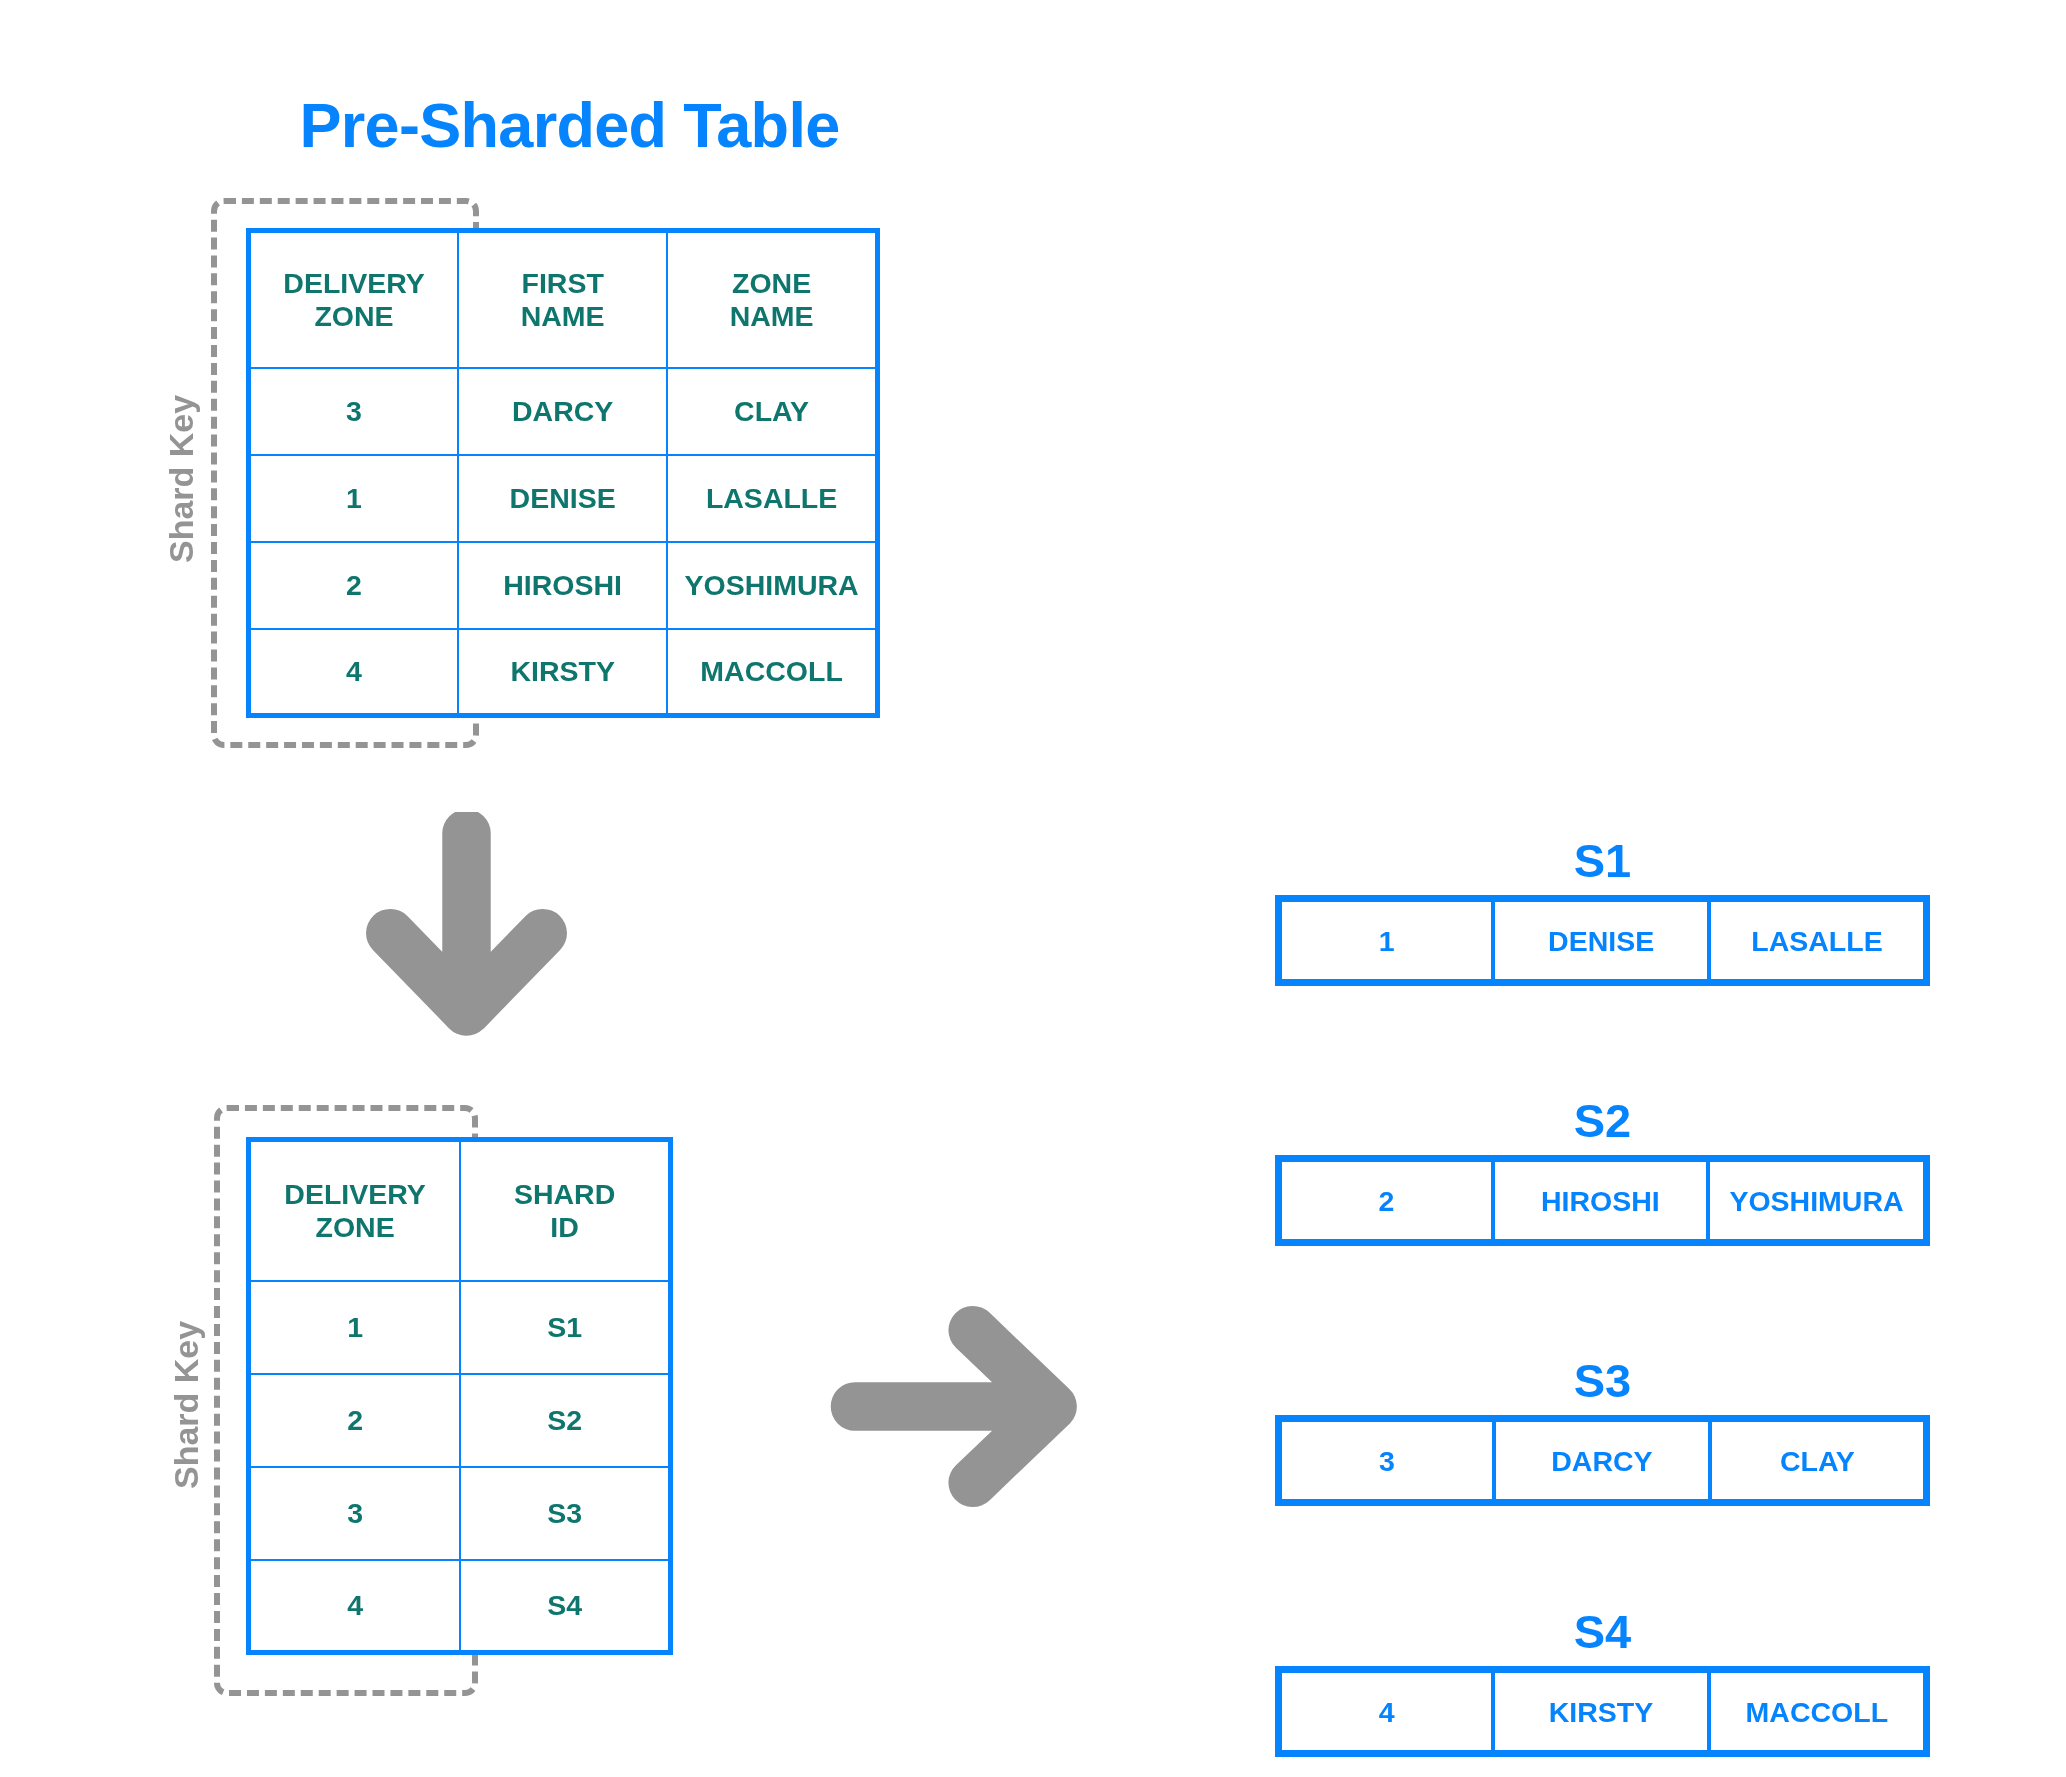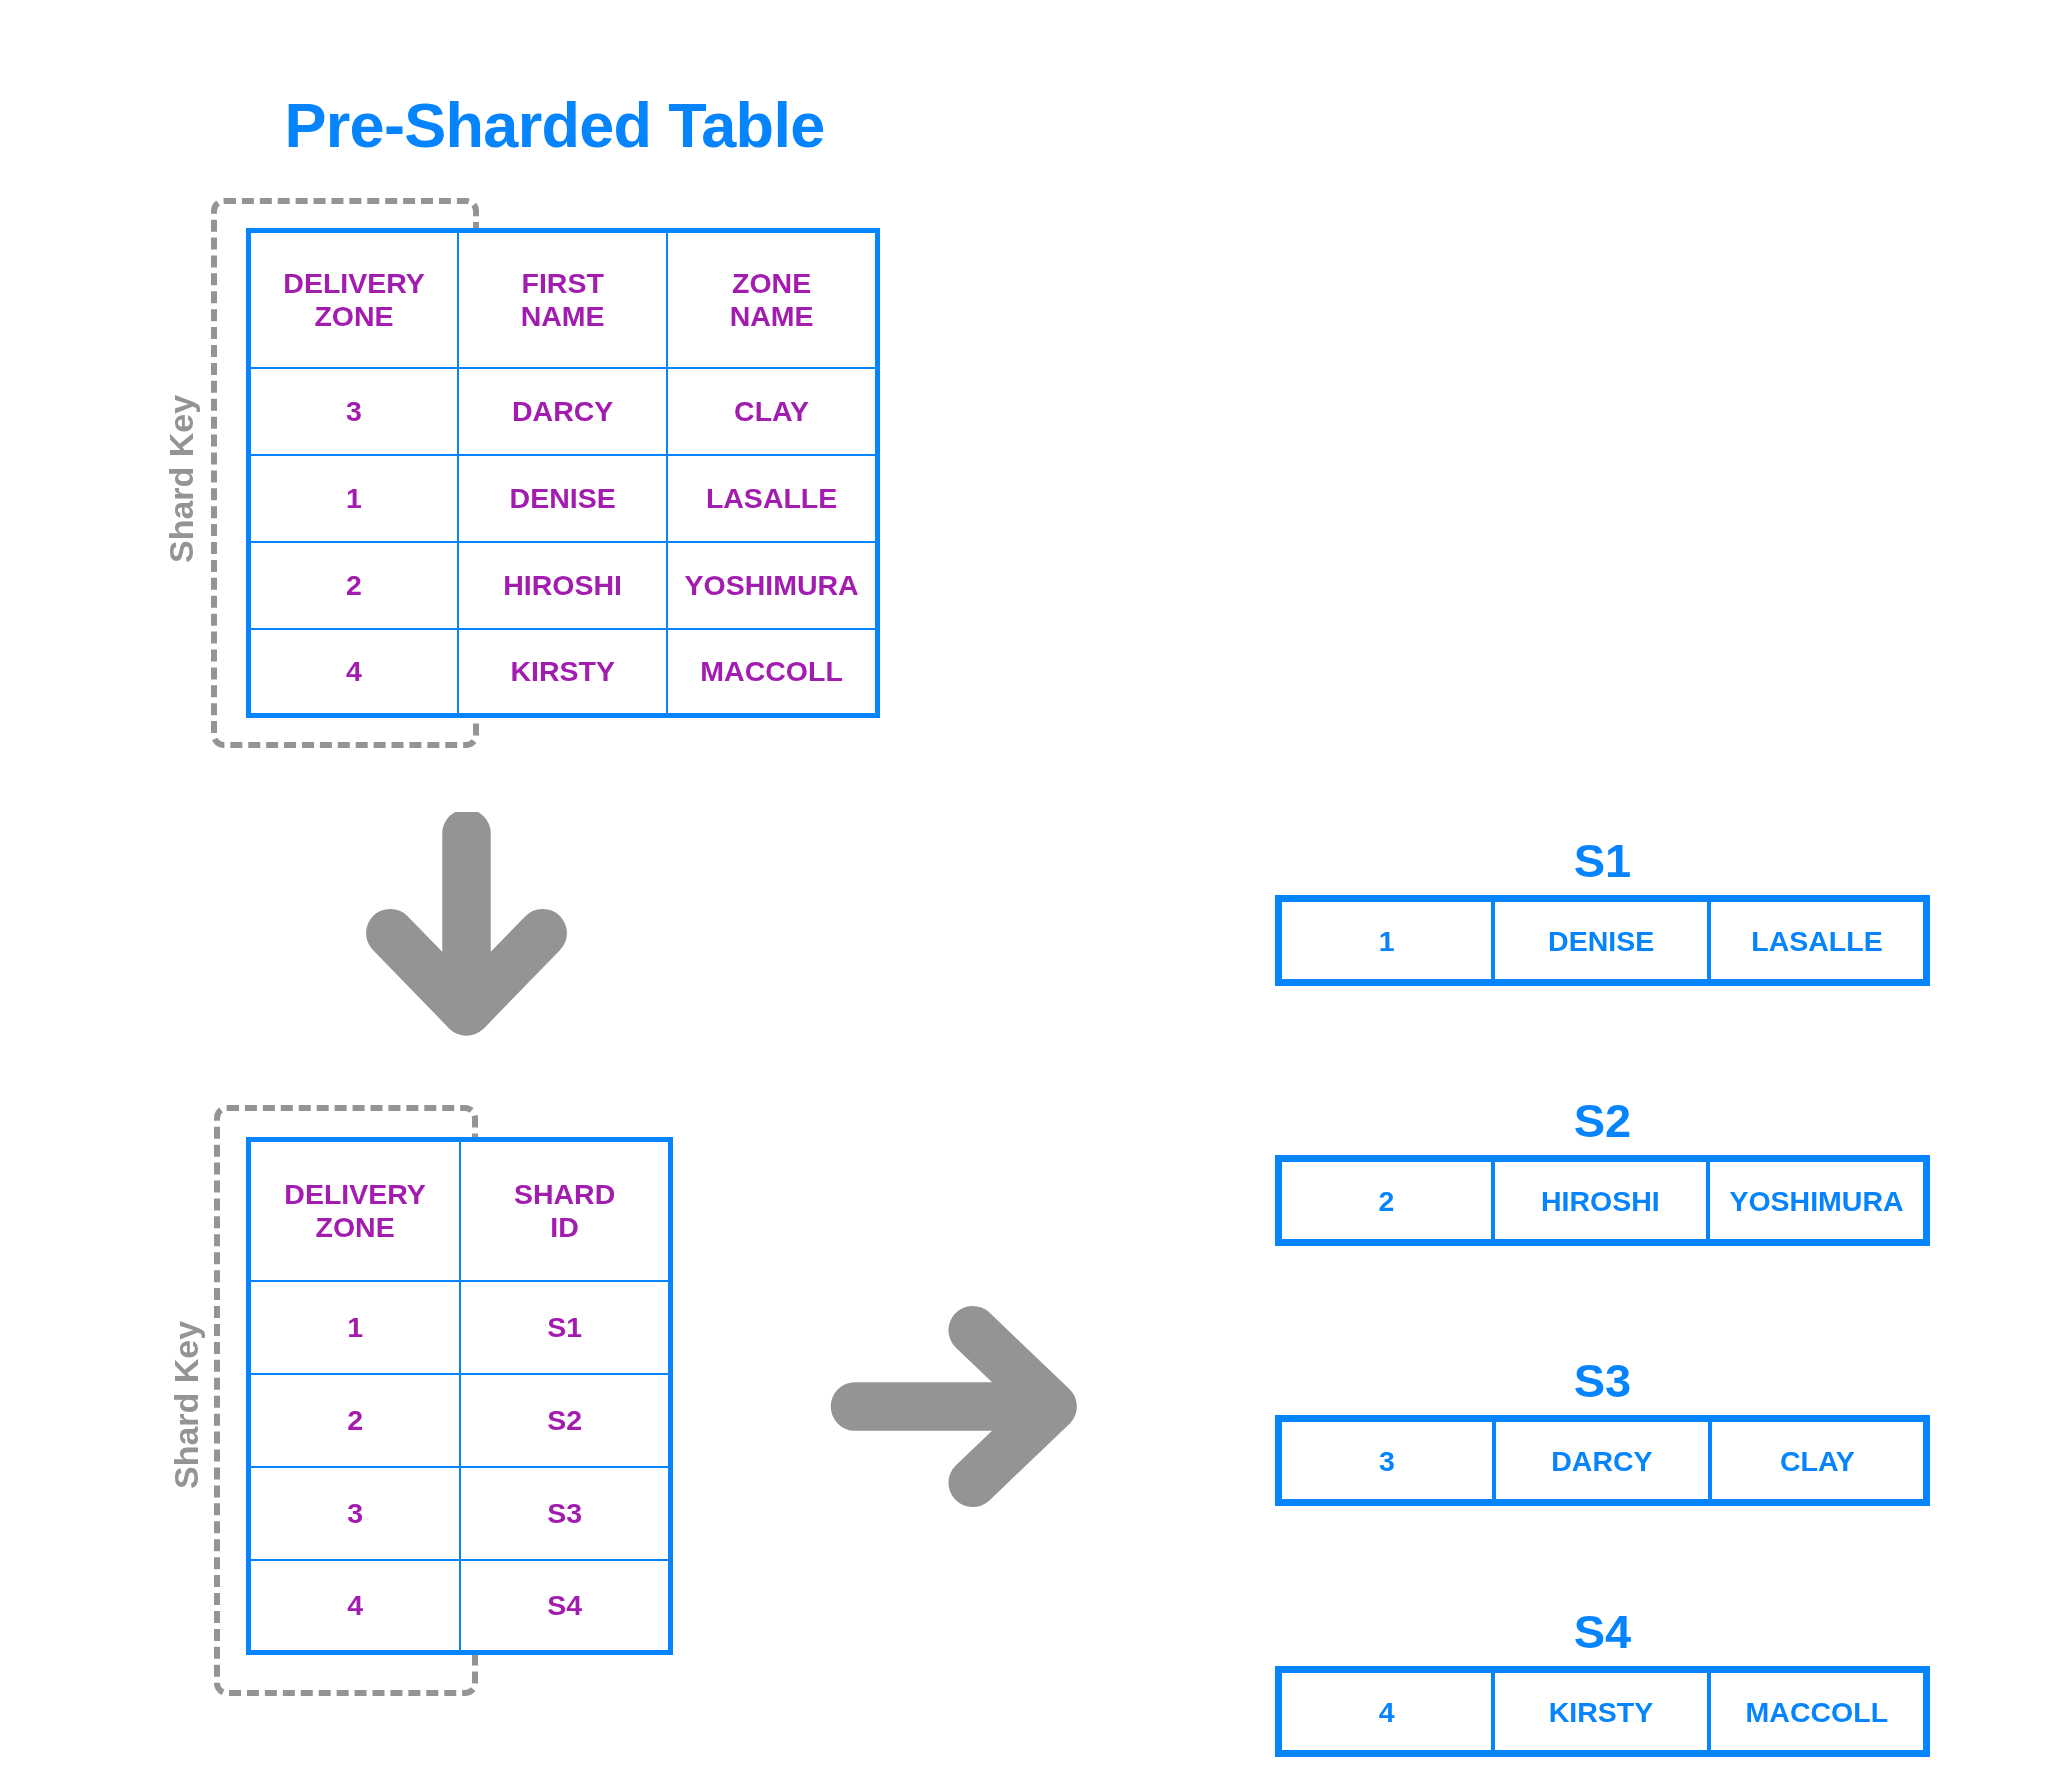--- a/index.html
+++ b/index.html
@@ -11,21 +11,21 @@
     width: 2066px;
     height: 1778px;
     position: relative;
     font-family: "Liberation Sans", sans-serif;
     overflow: hidden;
   }
 
   
   #diagram-title {
     position: absolute;
-    left: 227px;
+    left: 242px;
     top: 94px;
     width: 655px;
     text-align: center;
     color: #0584fe;
     font-size: 63px;
     font-weight: bold;
     letter-spacing: -0.7px;
     line-height: 1.0;
     white-space: nowrap;
   }
@@ -60,21 +60,21 @@
     box-sizing: border-box;
     background: #ffffff;
     border-collapse: collapse;
     display: table;
   }
   .grid-row { display: table-row; }
   .grid-cell {
     display: table-cell;
     border: 2.8px solid #0584fe;
     box-sizing: border-box;
-    color: #a21caf;
+    color: #0f766e;
     font-size: 28.5px;
     font-weight: bold;
     text-align: center;
     vertical-align: middle;
     line-height: 1.15;
     white-space: pre-line;
   }
 
   
   #table-presharded { left: 246px; top: 228px; width: 634px; height: 484px; }

